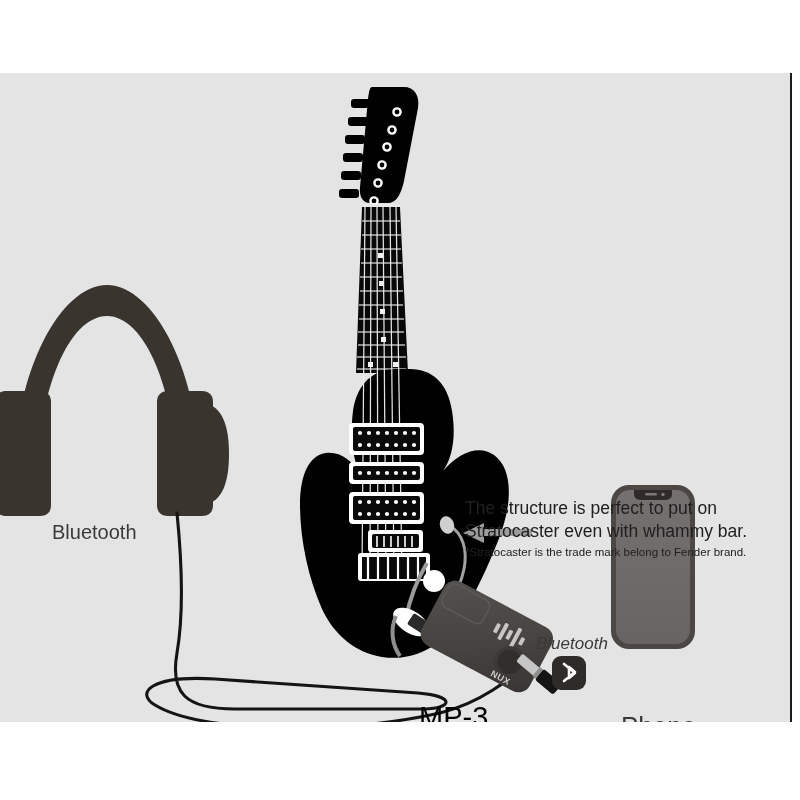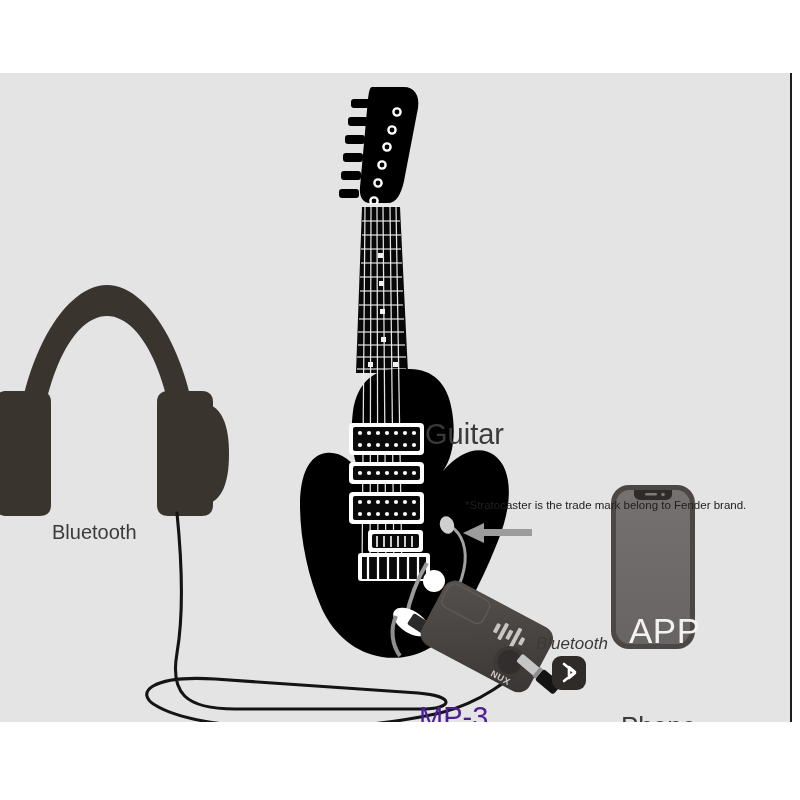--- a/index.html
+++ b/index.html
@@ -60,21 +60,21 @@
     left: 52px;
     top: 448px;
     font-size: 20px;
     color: #3a3a3a;
   }
 
   #label-mp3 {
     left: 419px;
     top: 628px;
     font-size: 29px;
-    color: #4c1d95;
+    color: #000000;
   }
 
   #label-bluetooth {
     left: 536px;
     top: 561px;
     font-size: 17px;
     color: #3a3a3a;
     font-style: italic;
   }
 
@@ -406,30 +406,29 @@
         <rect x="616" y="417" width="74" height="154" rx="14" fill="url(#screenGrad)"></rect>
 
         <path d="M 634 417 L 672 417 L 672 421 C 672 425, 669 427, 664 427
                  L 642 427 C 637 427, 634 425, 634 421 Z" fill="#2f2b29"></path>
         <rect x="645" y="420" width="12" height="2.6" rx="1.3" fill="#7d7a78"></rect>
         <circle cx="663" cy="421.5" r="1.8" fill="#7d7a78"></circle>
       </g>
 
     </svg>
 
-    <div class="lbl" id="label-guitar">Guitar</div>
 
     <div class="lbl" id="label-headphones">Bluetooth</div>
 
     <div class="lbl" id="label-mp3">MP-3</div>
 
     <div class="lbl" id="label-bluetooth">Bluetooth</div>
 
     <div class="lbl" id="label-phone">Phone</div>
 
-    <div id="label-app">APP</div>
 
     <div id="note-block">
+      <div id="note-main">The structure is perfect to put on Stratocaster even with whammy bar.</div>
       <div id="note-foot">*Stratocaster is the trade mark belong to Fender brand.</div>
     </div>
 
   </div>
 </div>
 
 </body></html>

